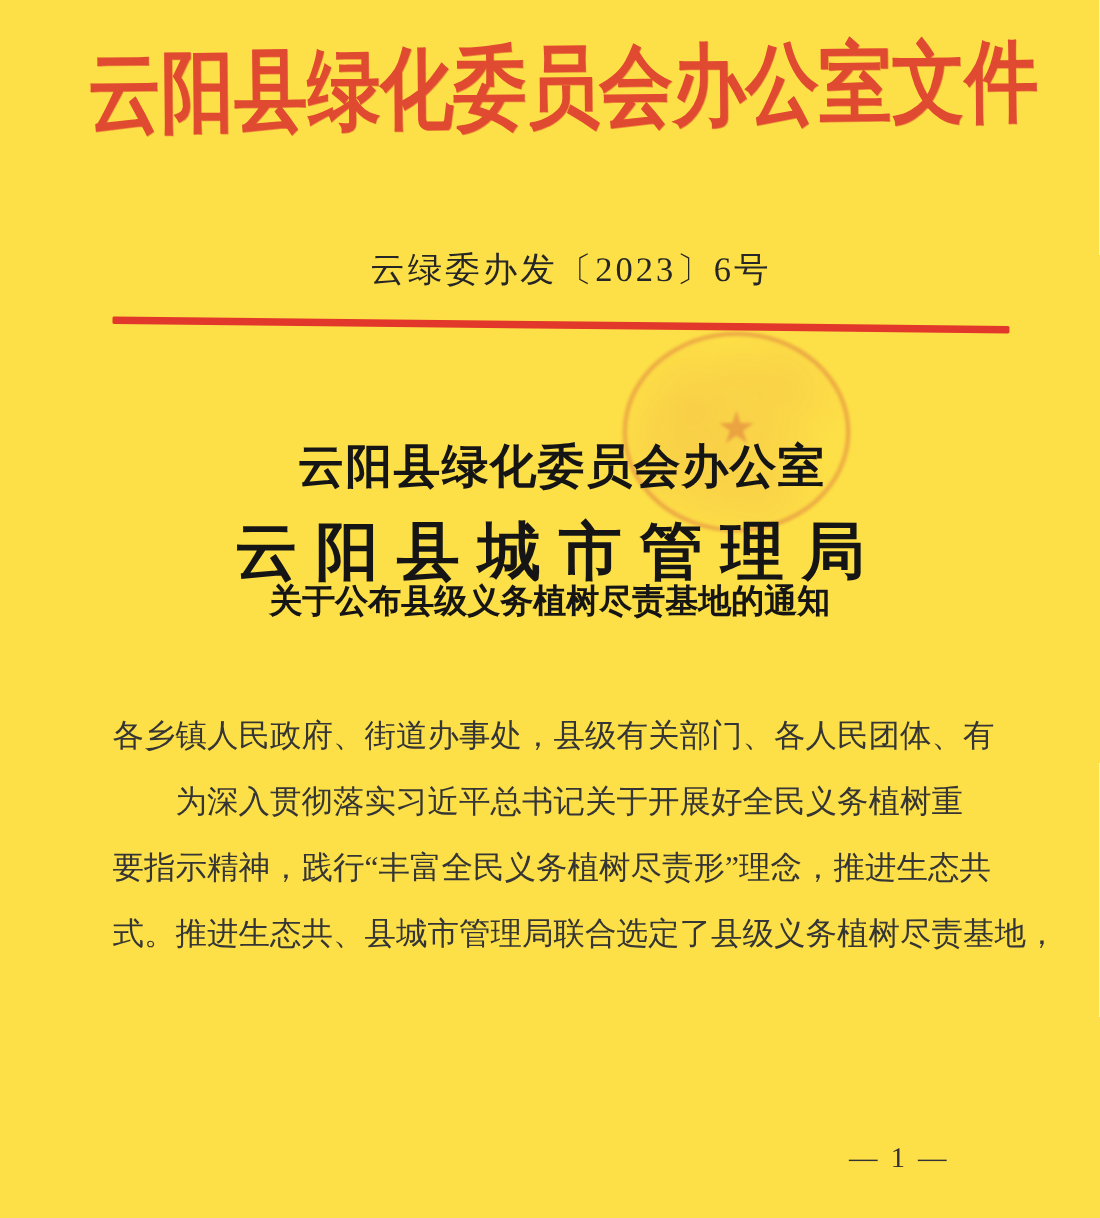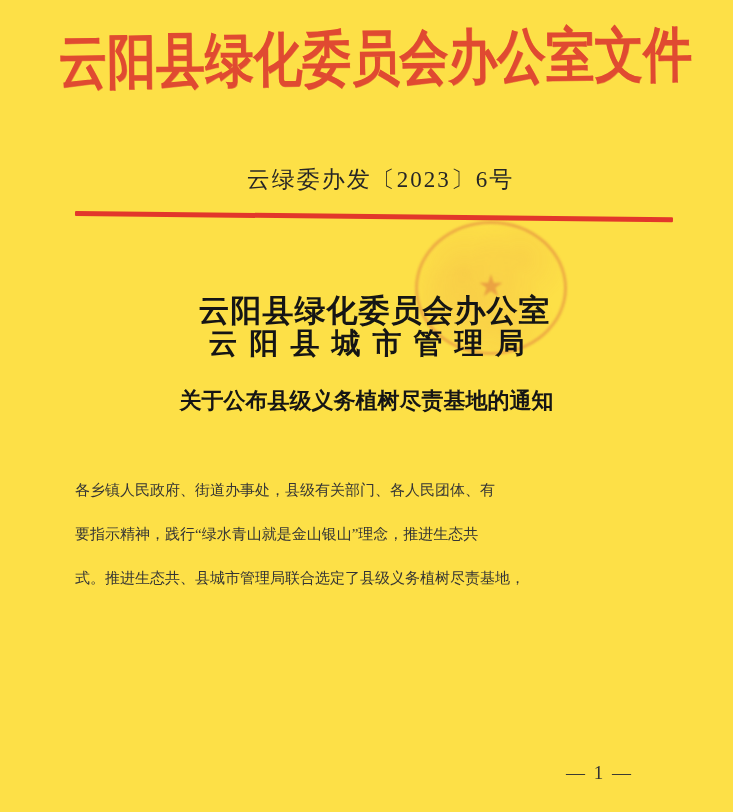--- a/index.html
+++ b/index.html
@@ -87,30 +87,30 @@
   .title-line {
     position: absolute;
     left: 0;
     width: 733px;
     text-align: center;
     font-weight: bold;
     color: #151515;
     white-space: nowrap;
   }
   .title-line-1 { top: 290px; font-size: 31px; letter-spacing: 1px; transform: translateX(8px); }
-  .title-line-2 { top: 324px; font-size: 29px; letter-spacing: 12px; padding-left: 12px; box-sizing: border-box; }
+  .title-line-2 { top: 340px; font-size: 42px; letter-spacing: 12px; padding-left: 12px; box-sizing: border-box; }
   .title-line-3 { top: 386px; font-size: 22px; letter-spacing: 0px; }
 
   
   .body-text {
     position: absolute;
     top: 468px;
     left: 75px;
     width: 600px;
-    font-size: 15px;
+    font-size: 21px;
     line-height: 44px;
     color: #353535;
   }
   .body-line { white-space: nowrap; }
   .body-line:nth-child(6) { letter-spacing: -0.7px; }
 
   
   .page-number {
     position: absolute;
     top: 762px;
@@ -137,19 +137,20 @@
   </div>
 
   <div class="title-line title-line-1">云阳县绿化委员会办公室</div>
 
   <div class="title-line title-line-2">云阳县城市管理局</div>
 
   <div class="title-line title-line-3">关于公布县级义务植树尽责基地的通知</div>
 
   <div class="body-text">
     <div class="body-line">各乡镇人民政府、街道办事处，县级有关部门、各人民团体、有</div>
-    <div class="body-line">要指示精神，践行“绿水青山就是金山银山”理念，推进生态共</div>
+    <div class="body-line">　　为深入贯彻落实习近平总书记关于开展好全民义务植树重</div>
+    <div class="body-line">要指示精神，践行“丰富全民义务植树尽责形”理念，推进生态共</div>
     <div class="body-line">式。推进生态共、县城市管理局联合选定了县级义务植树尽责基地，</div>
   </div>
 
   <div class="page-number">— 1 —</div>
 
 </div>
 
 </body></html>

